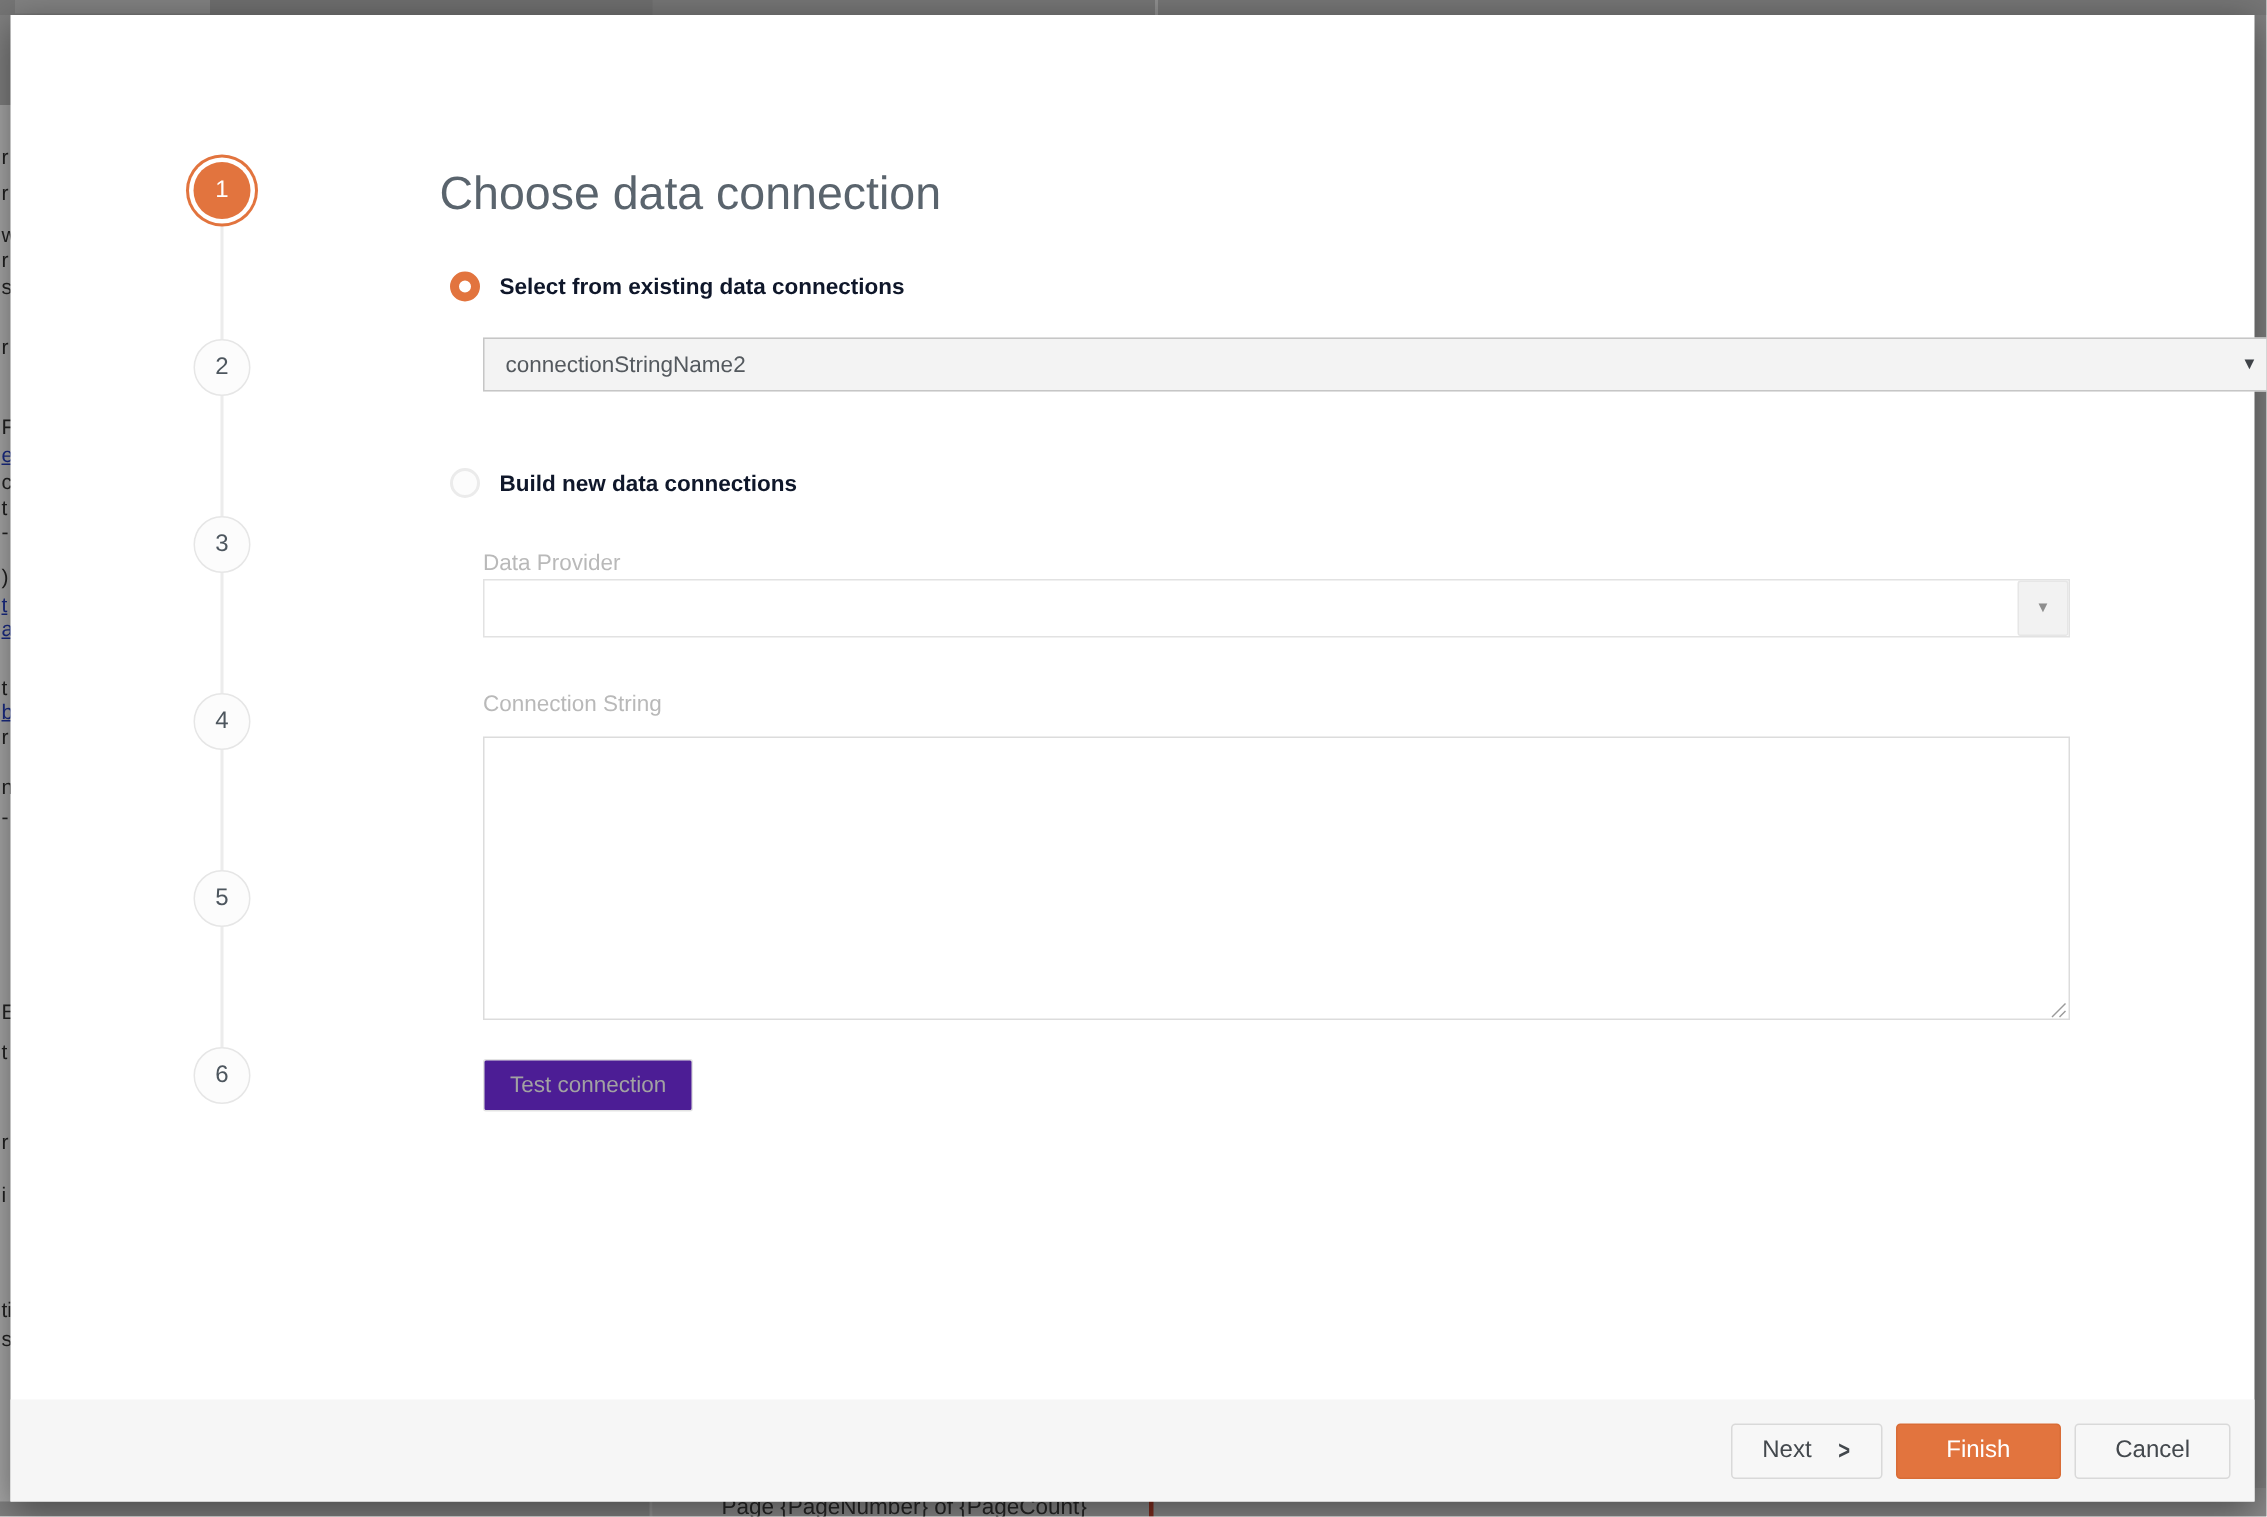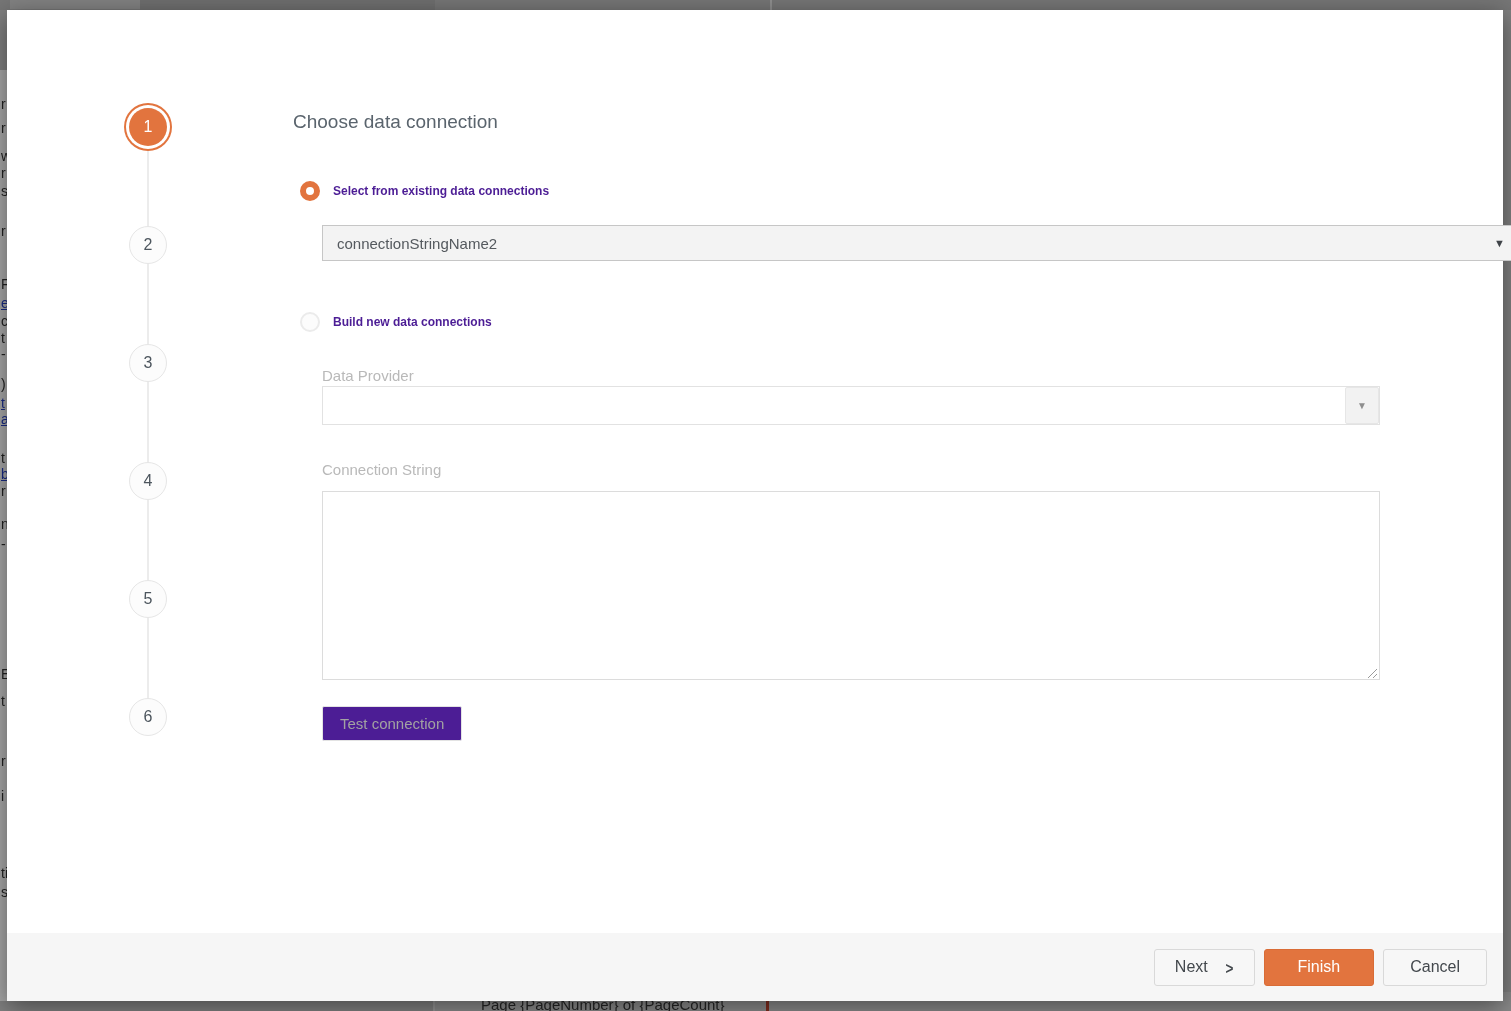--- a/index.html
+++ b/index.html
@@ -33,29 +33,29 @@
 
   
   .step-line { position:absolute; left:140px; top:117px; width:2px; height:590px; background:#ececec; }
   .stepper { position:absolute; left:122px; top:98px; display:flex; flex-direction:column; gap:80px; }
   .step { width:38px; height:38px; border-radius:50%; background:#fcfcfc; border:1px solid #e6e6e6;
     color:#4d565e; font-size:16px; display:flex; align-items:center; justify-content:center; cursor:default; }
   .step.active { background:#e2743e; border:none; color:#ffffff;
     box-shadow:0 0 0 3px #ffffff, 0 0 0 5px #e2743e; }
 
   
-  .heading { position:absolute; left:286px; top:101px; font-size:19px; font-weight:500; color:#5a646d; }
+  .heading { position:absolute; left:286px; top:101px; font-size:31px; font-weight:500; color:#5a646d; }
 
   .radio-row { position:absolute; left:293px; display:flex; align-items:center; gap:13px; cursor:pointer; }
   .radio-row.r1 { top:171px; }
   .radio-row.r2 { top:302px; }
   .radio { width:20px; height:20px; border-radius:50%; flex:0 0 20px; }
   .radio.on  { border:6px solid #e2743e; background:#ffffff; }
   .radio.off { border:2px solid #ebebeb; background:#fcfcfc; }
-  .radio-label { font-size:12px; font-weight:600; color:#4c1d95; }
+  .radio-label { font-size:15px; font-weight:600; color:#0f172a; }
 
   .select-filled { position:absolute; left:315px; top:215px; width:1196px; height:36px;
     background:#f3f3f3; border:1px solid #c6c6c6; display:flex; align-items:center;
     padding:0 14px; font-size:15px; color:#54595e; cursor:pointer; }
   .select-filled .caret { position:absolute; right:12px; font-size:11px; color:#3f4348; }
 
   .field-label { position:absolute; left:315px; font-size:15px; color:#b9b9b9; }
   .lbl-provider { top:357px; }
   .lbl-connstr  { top:451px; }
 

